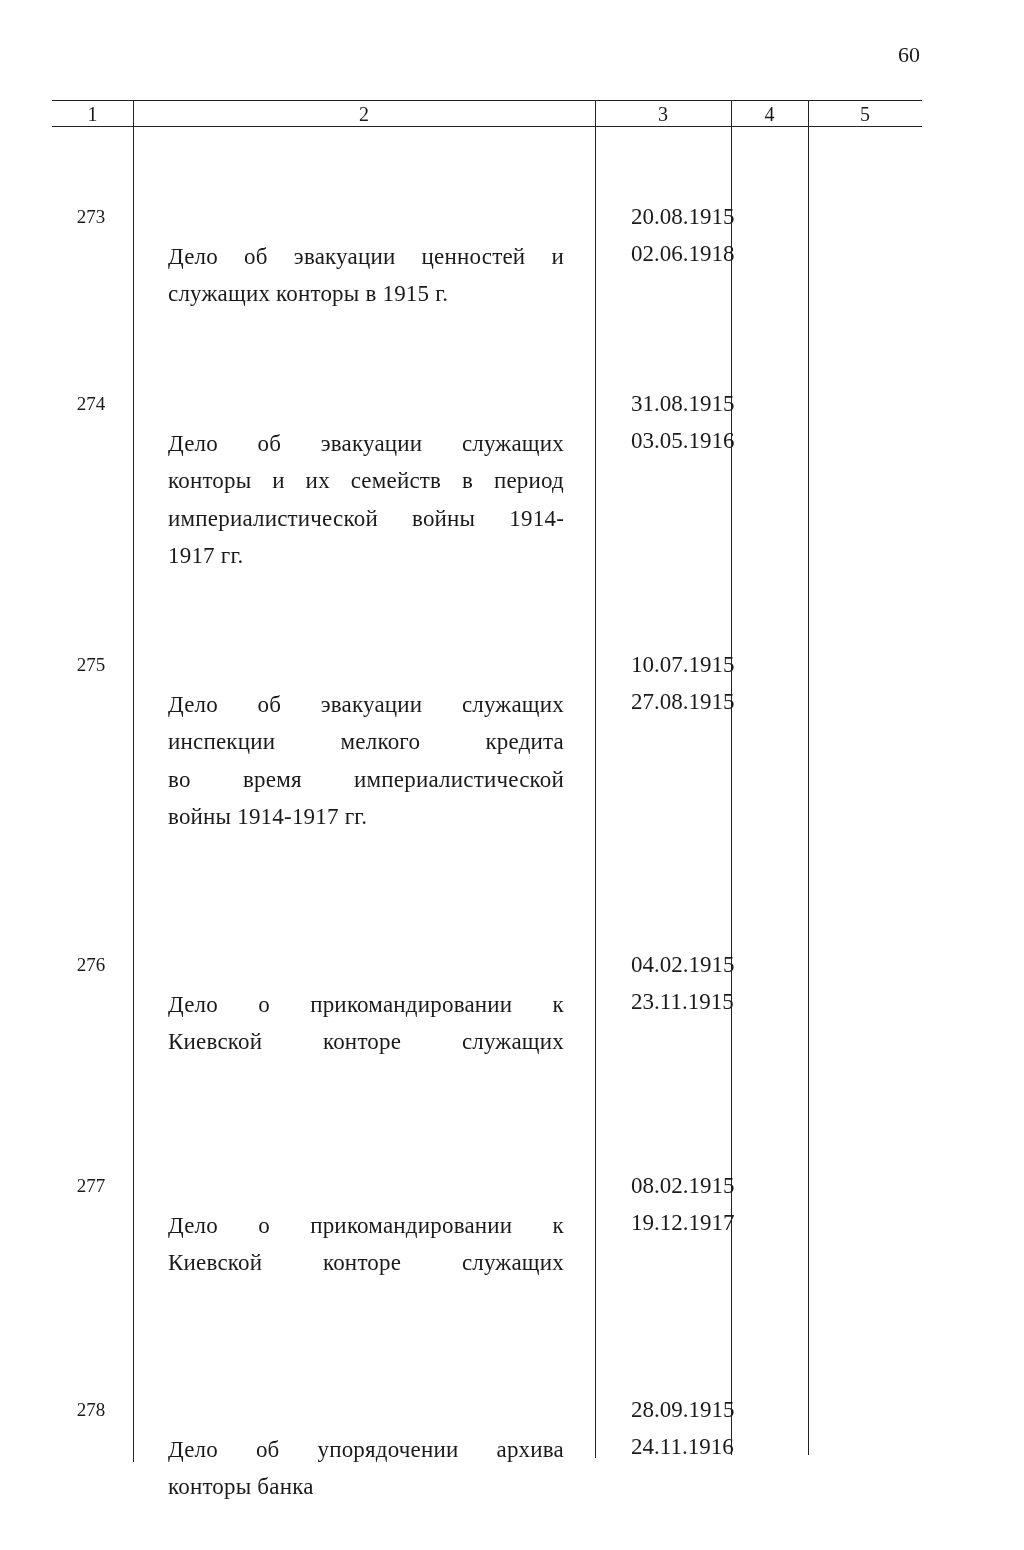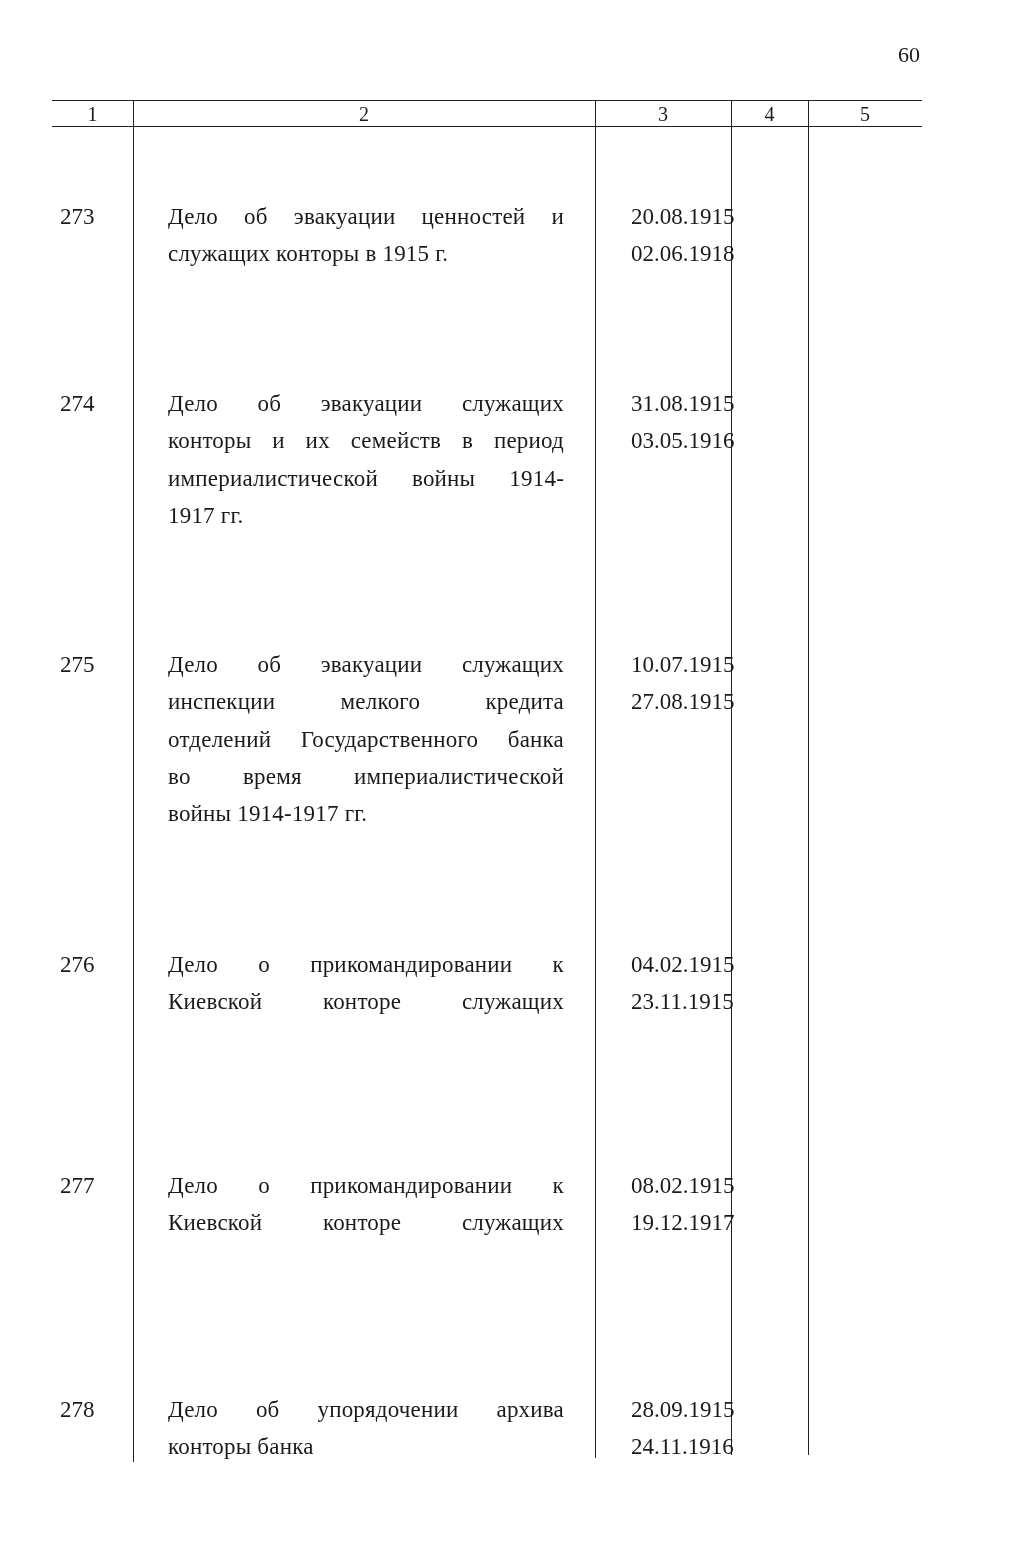--- a/index.html
+++ b/index.html
@@ -47,33 +47,34 @@
     }
     .row {
       position: absolute;
       left: 0;
       width: 1024px;
     }
     .row-num {
       position: absolute;
       left: 60px;
       width: 62px;
-      text-align: left;
-      font-size: 23px;
+      text-align: center;
+      font-size: 19px;
       line-height: 37px;
     }
     .row-title {
       position: absolute;
       left: 168px;
       width: 396px;
       font-size: 23px;
       line-height: 37.3px;
       text-align: justify;
       text-align-last: left;
       letter-spacing: 0.2px;
+      margin-top: 40px;
     }
     .row-title .ln {
       display: block;
       text-align: justify;
       text-align-last: justify;
       white-space: nowrap;
     }
     .row-title .ln.last {
       text-align-last: left;
     }
@@ -129,21 +130,20 @@
     <span>31.08.1915</span>
     <span>03.05.1916</span>
   </div>
 </div>
 
 <div class="row" style="top:646px;">
   <div class="row-num">275</div>
   <div class="row-title">
     <span class="ln">Дело об эвакуации служащих</span>
     <span class="ln">инспекции мелкого кредита</span>
-    <span class="ln">отделений Государственного банка</span>
     <span class="ln">во время империалистической</span>
     <span class="ln last">войны 1914-1917 гг.</span>
   </div>
   <div class="row-dates">
     <span>10.07.1915</span>
     <span>27.08.1915</span>
   </div>
 </div>
 
 <div class="row" style="top:946px;">

